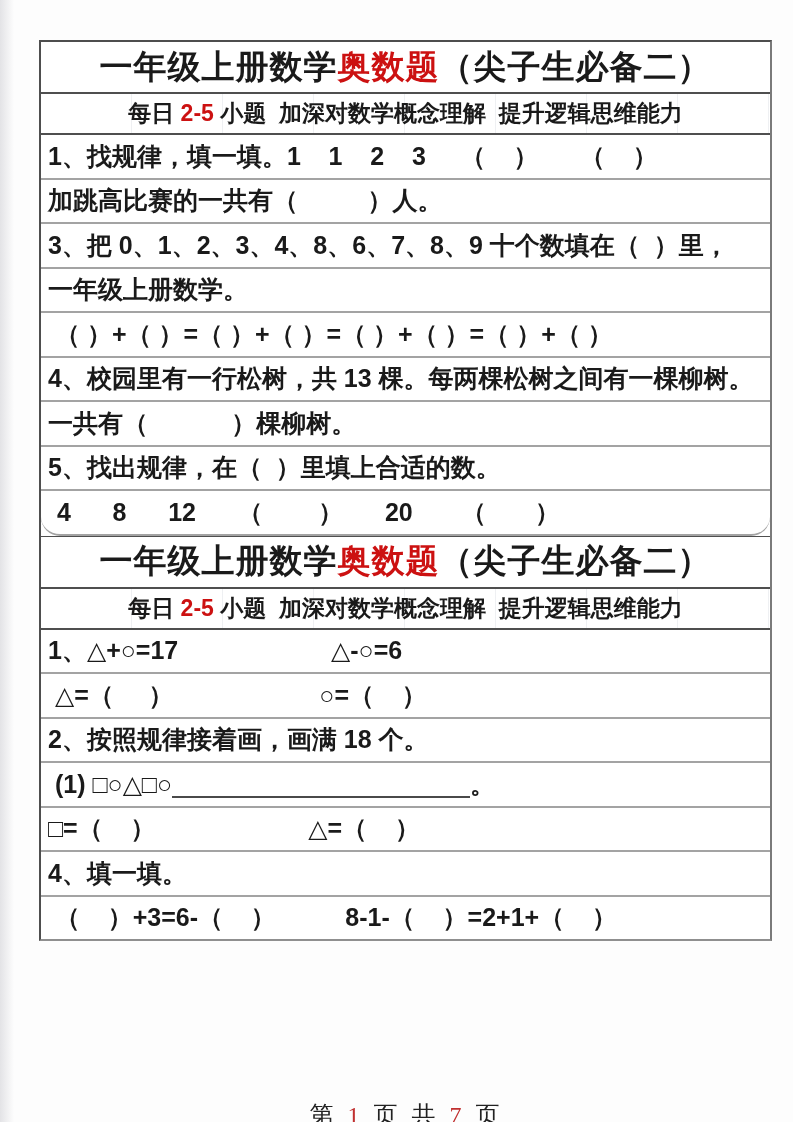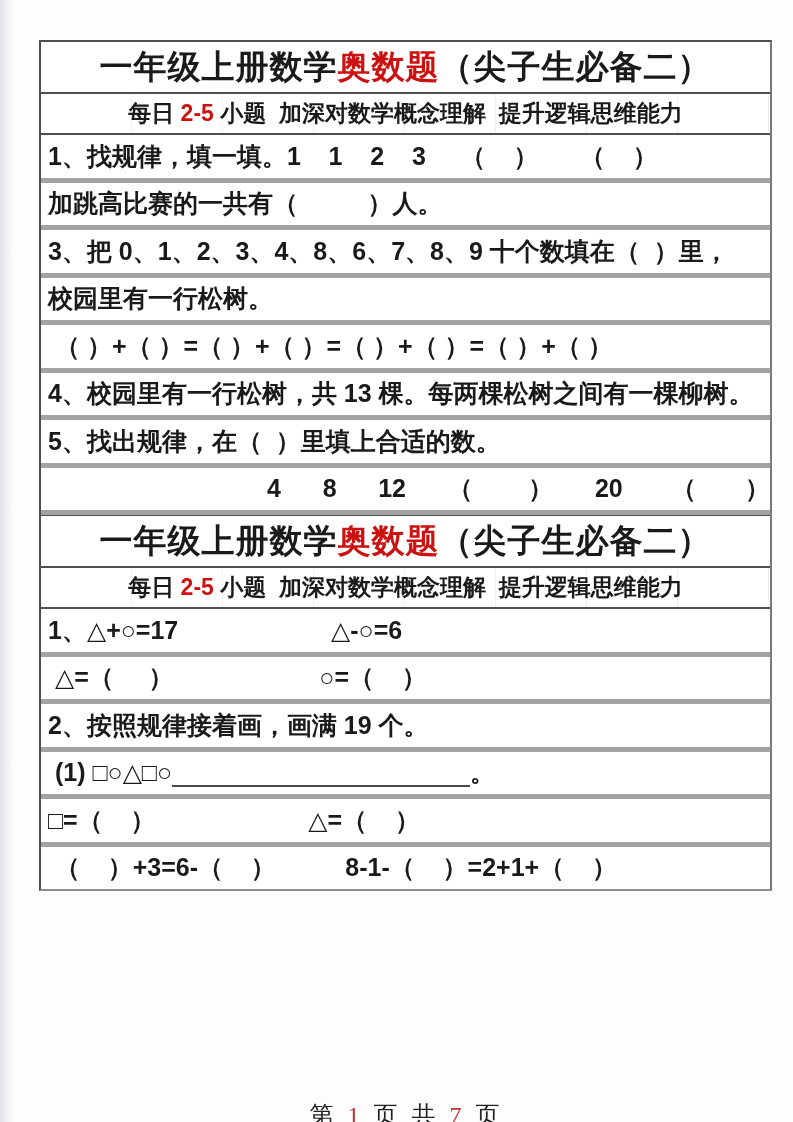--- a/index.html
+++ b/index.html
@@ -29,26 +29,26 @@
   }
   .row-sub{
     height:39px;border-bottom:2px solid #4f4f4f;
     display:flex;align-items:center;justify-content:center;
     font-size:23px;font-weight:700;white-space:pre;
     background:
       repeating-linear-gradient(to right, transparent 0 90px, rgba(190,195,205,.25) 90px 91px);
   }
   .row-title.mid{border-top:1px solid #4f4f4f;}
   .line{
-    height:42.5px;border-bottom:5px solid #a3a3a3;
+    height:42.5px;border-bottom:2px solid #a3a3a3;
     display:flex;align-items:center;
     font-size:25px;font-weight:700;white-space:pre;
     padding-left:7px;
   }
-  .line.center{justify-content:flex-end;padding-left:0;}
+  .line.center{justify-content:flex-start;padding-left:16px;border-radius:19px;}
   .line:last-child{border-bottom:none;}
   .red{color:#cc1111;}
   .blank-line{
     display:inline-block;width:298px;height:26px;
     border-bottom:2px solid #4a4a4a;
   }
   .footer{
     position:absolute;left:0;top:1072px;width:793px;
     text-align:center;
     font-family:"Liberation Serif","DejaVu Serif",serif;
@@ -66,39 +66,41 @@
   <div class="row-title">
     <span>一年级上册数学</span><span class="red">奥数题</span><span>（尖子生必备二）</span>
   </div>
   <div class="row-sub">
     <span>每日 </span><span class="red">2-5</span><span> 小题  加深对数学概念理解  提升逻辑思维能力</span>
   </div>
 
   <div class="line"><span>1、找规律，填一填。1    1    2    3     （    ）      （    ）</span></div>
   <div class="line"><span>加跳高比赛的一共有（          ）人。</span></div>
   <div class="line"><span>3、把 0、1、2、3、4、8、6、7、8、9 十个数填在（  ）里，</span></div>
-  <div class="line"><span>校园里有一行松树。</span></div>
+  <div class="line"><span>一年级上册数学。</span></div>
   <div class="line"><span> （ ）+（ ）=（ ）+（ ）=（ ）+（ ）=（ ）+（ ）</span></div>
   <div class="line"><span>4、校园里有一行松树，共 13 棵。每两棵松树之间有一棵柳树。</span></div>
+  <div class="line"><span>一共有（            ）棵柳树。</span></div>
   <div class="line"><span>5、找出规律，在（  ）里填上合适的数。</span></div>
   <div class="line center"><span>4      8      12      （        ）      20       （       ）</span></div>
 
   <div class="row-title mid">
     <span>一年级上册数学</span><span class="red">奥数题</span><span>（尖子生必备二）</span>
   </div>
   <div class="row-sub">
     <span>每日 </span><span class="red">2-5</span><span> 小题  加深对数学概念理解  提升逻辑思维能力</span>
   </div>
 
   <div class="line"><span>1、△+○=17                      △-○=6</span></div>
   <div class="line"><span> △=（     ）                     ○=（    ）</span></div>
-  <div class="line"><span>2、按照规律接着画，画满 19 个。</span></div>
+  <div class="line"><span>2、按照规律接着画，画满 18 个。</span></div>
   <div class="line">
     <span> (1) □○△□○</span><span class="blank-line"></span><span>。</span>
   </div>
   <div class="line"><span>□=（    ）                      △=（    ）</span></div>
+  <div class="line"><span>4、填一填。</span></div>
   <div class="line"><span> （    ）+3=6-（    ）          8-1-（    ）=2+1+（    ）</span></div>
 
 </div>
 
 <div class="footer">
   <span>第 </span><span class="red">1</span><span> 页 共 </span><span class="red">7</span><span> 页</span>
 </div>
 
 </body></html>

